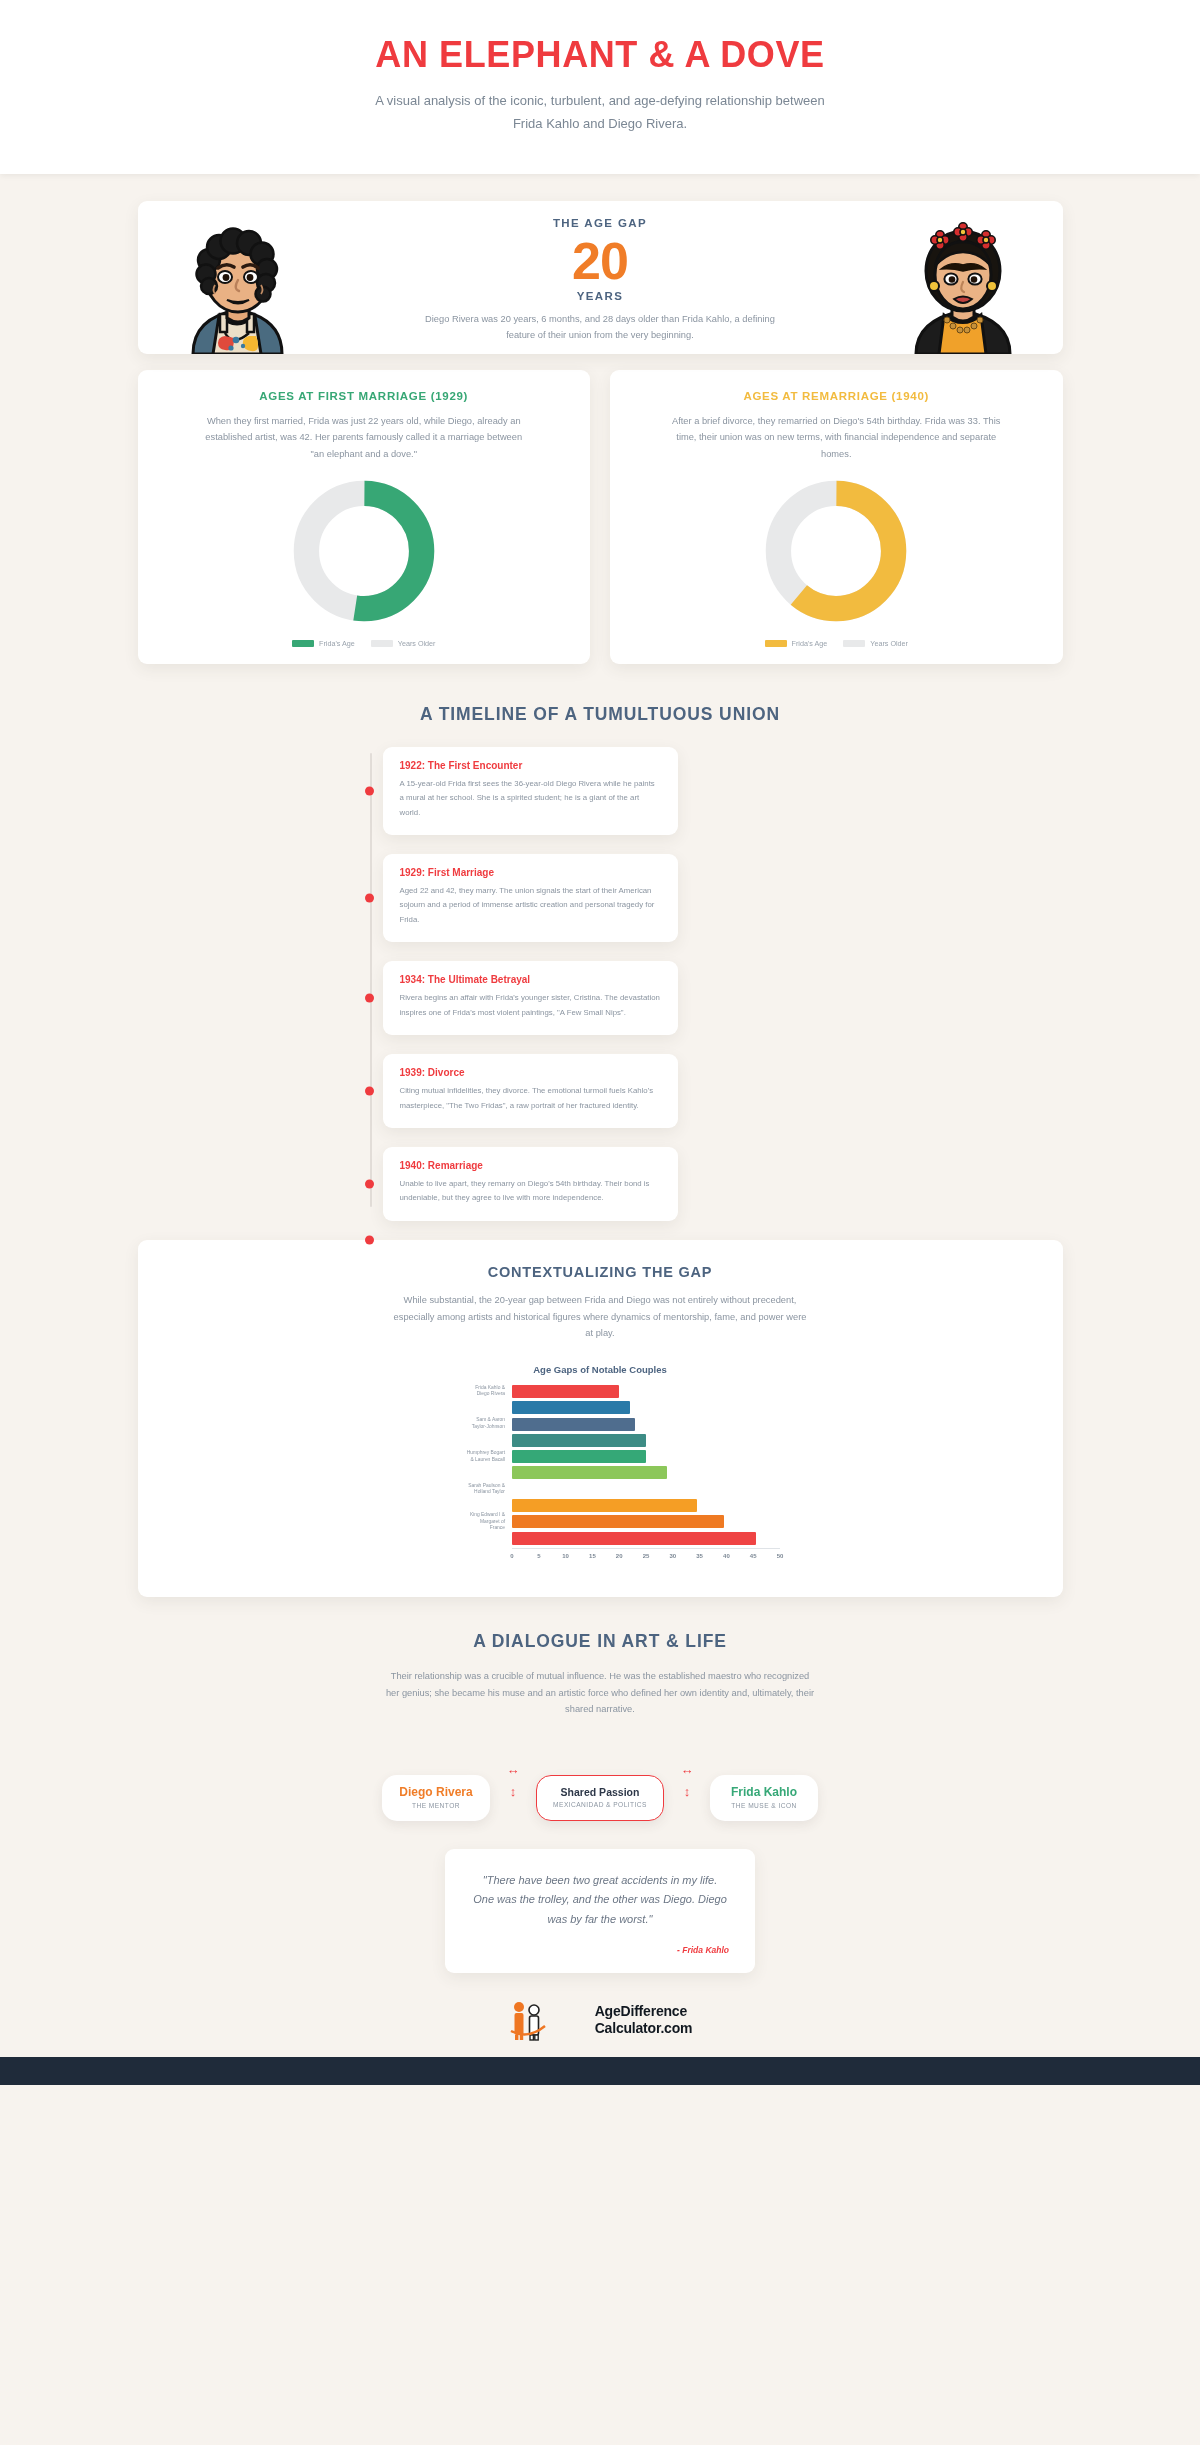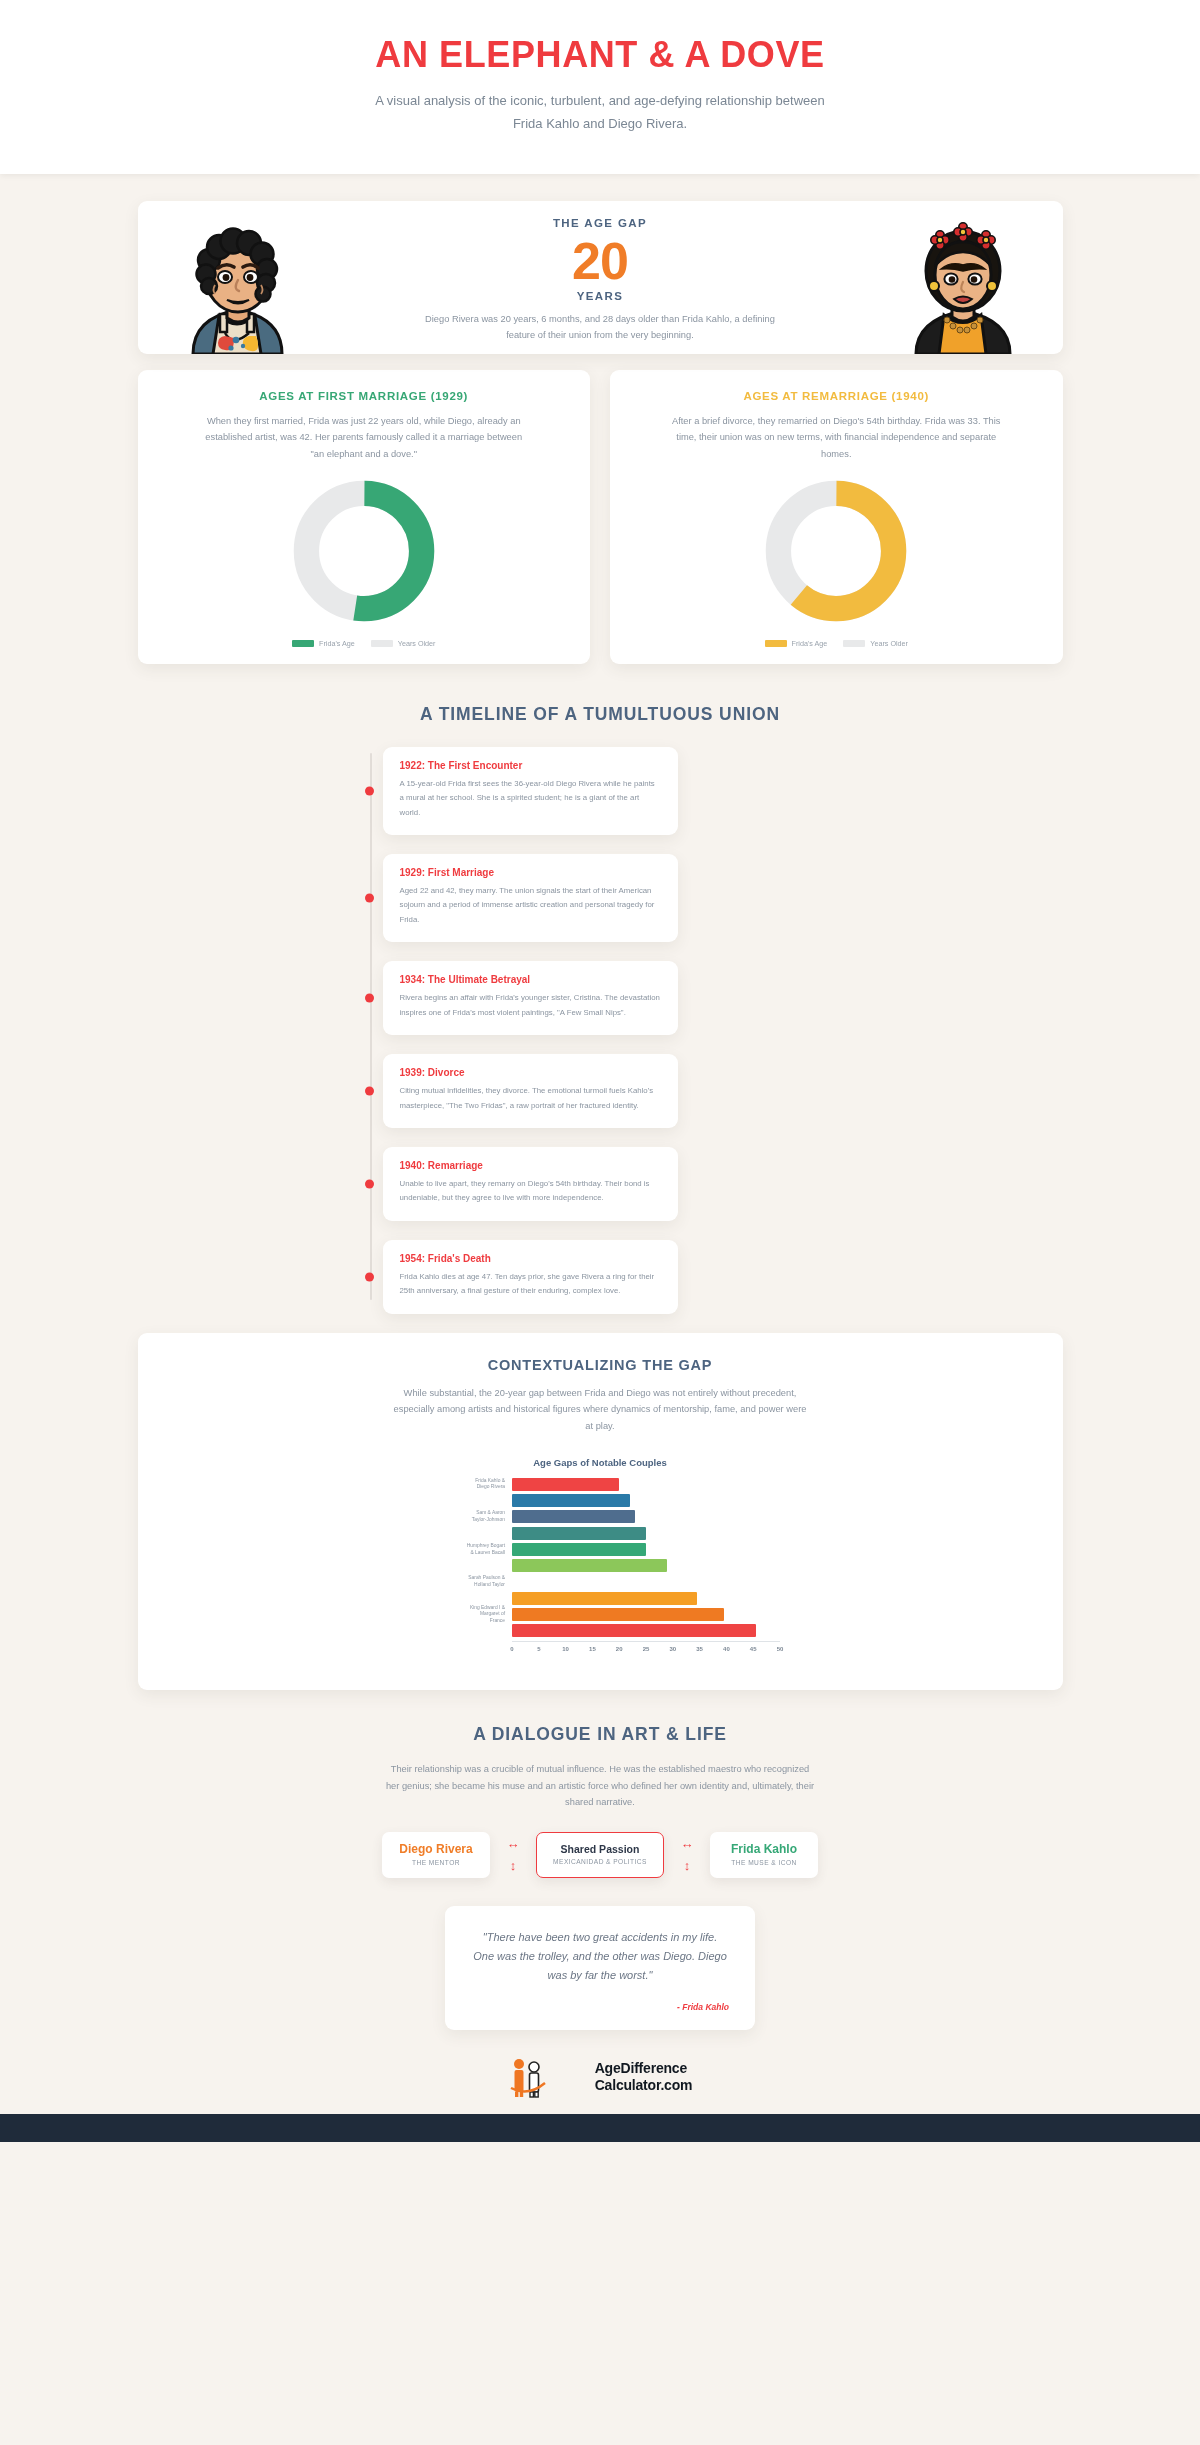--- a/index.html
+++ b/index.html
@@ -150,22 +150,23 @@
   }
   .tick { position:absolute; transform:translateX(-50%); top:4px; }
 
   
   .dialogue { width:925px; margin:0 auto; text-align:center; }
   .dialogue-desc {
     margin:16px auto 0 auto; max-width:430px; font-size:9.3px; line-height:1.8; color:#8b95a1;
   }
   .triad { margin-top:21px; display:flex; align-items:center; justify-content:center; gap:0; }
   .tri-card {
-    width:108px; padding:10px 6px 12px 6px; background:#fff; border-radius:7px;
+    width:108px; padding:10px 6px 12px 6px; background:#fff; border-radius:15px;
     box-shadow:0 4px 12px rgba(70,60,50,0.09);
+    margin-top:36px;
   }
   .tri-card.center {
     border:1.6px solid #ef3b3f; width:128px; box-shadow:0 4px 12px rgba(70,60,50,0.09);
   }
   .tri-name { font-size:12px; font-weight:800; }
   .tri-name.orange { color:#f07d28; }
   .tri-name.green { color:#36a877; }
   .tri-name.dark { font-size:10.5px; color:#2d3748; }
   .tri-role { margin-top:3px; font-size:6.6px; letter-spacing:0.45px; color:#8b95a1; text-transform:uppercase; }
   .arrow-col {
@@ -402,24 +403,20 @@
           </div>
           <div class="tl-item">
             <span class="tl-dot"></span>
             <div class="card tl-card">
               <div class="tl-year">1940: Remarriage</div>
               <div class="tl-text">Unable to live apart, they remarry on Diego's 54th birthday. Their bond is undeniable, but they agree to live with more independence.</div>
             </div>
           </div>
           <div class="tl-item">
             <span class="tl-dot"></span>
-            <div class="card tl-card">
-              <div class="tl-year">1954: Frida's Death</div>
-              <div class="tl-text">Frida Kahlo dies at age 47. Ten days prior, she gave Rivera a ring for their 25th anniversary, a final gesture of their enduring, complex love.</div>
-            </div>
           </div>
         </div>
     </div>
   </div>
 
   <div class="card context">
     <div class="context-title">CONTEXTUALIZING THE GAP</div>
     <div class="context-desc">While substantial, the 20-year gap between Frida and Diego was not entirely without precedent, especially among artists and historical figures where dynamics of mentorship, fame, and power were at play.</div>
     <div class="bar-title">Age Gaps of Notable Couples</div>
     <div class="chart-area">

